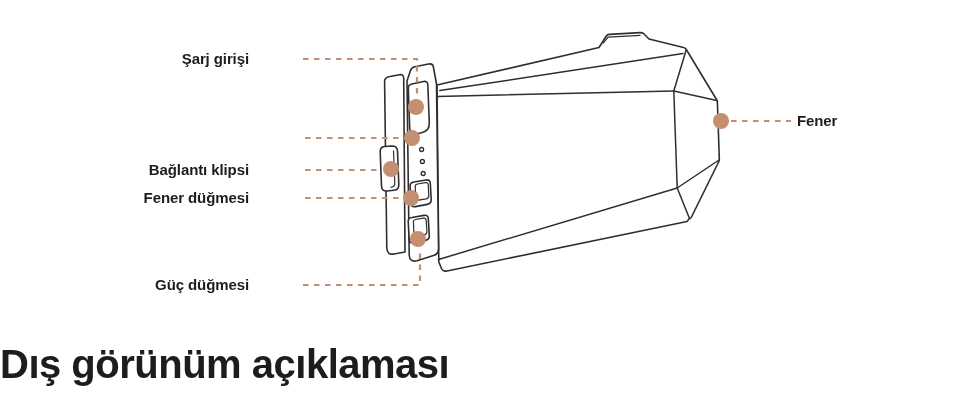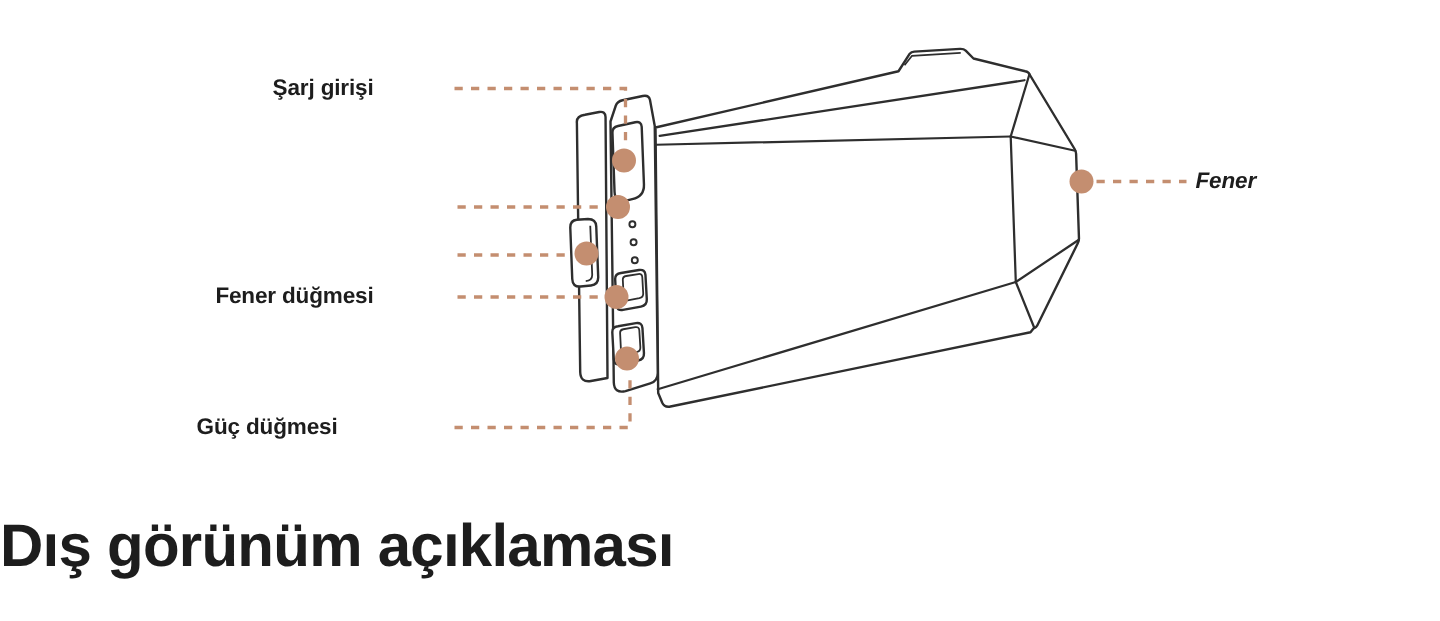--- a/index.html
+++ b/index.html
@@ -135,18 +135,19 @@
       <circle class="marker" cx="416" cy="107" r="8"></circle>
       <circle class="marker" cx="412" cy="138" r="8"></circle>
       <circle class="marker" cx="391" cy="169" r="8"></circle>
       <circle class="marker" cx="411" cy="198" r="8"></circle>
       <circle class="marker" cx="418" cy="239" r="8"></circle>
       <circle class="marker" cx="721" cy="121" r="8"></circle>
     </g>
   </svg>
 
   <div class="label label-left" style="right: 664px; top: 50px;">Şarj girişi</div>
+  <div class="label label-left" style="right: 664px; top: 161px;">Bağlantı klipsi</div>
   <div class="label label-left" style="right: 664px; top: 189px;">Fener düğmesi</div>
-  <div class="label label-left" style="right: 688px; top: 276px;">Güç düğmesi</div>
-  <div class="label" style="left: 797px; top: 112px; font-style: italic;">Fener</div>
+  <div class="label label-left" style="right: 664px; top: 276px;">Güç düğmesi</div>
+  <div class="label" style="left: 797px; top: 112px;">Fener</div>
 
   <div class="title">Dış görünüm açıklaması</div>
 </div>
 
 </body></html>

